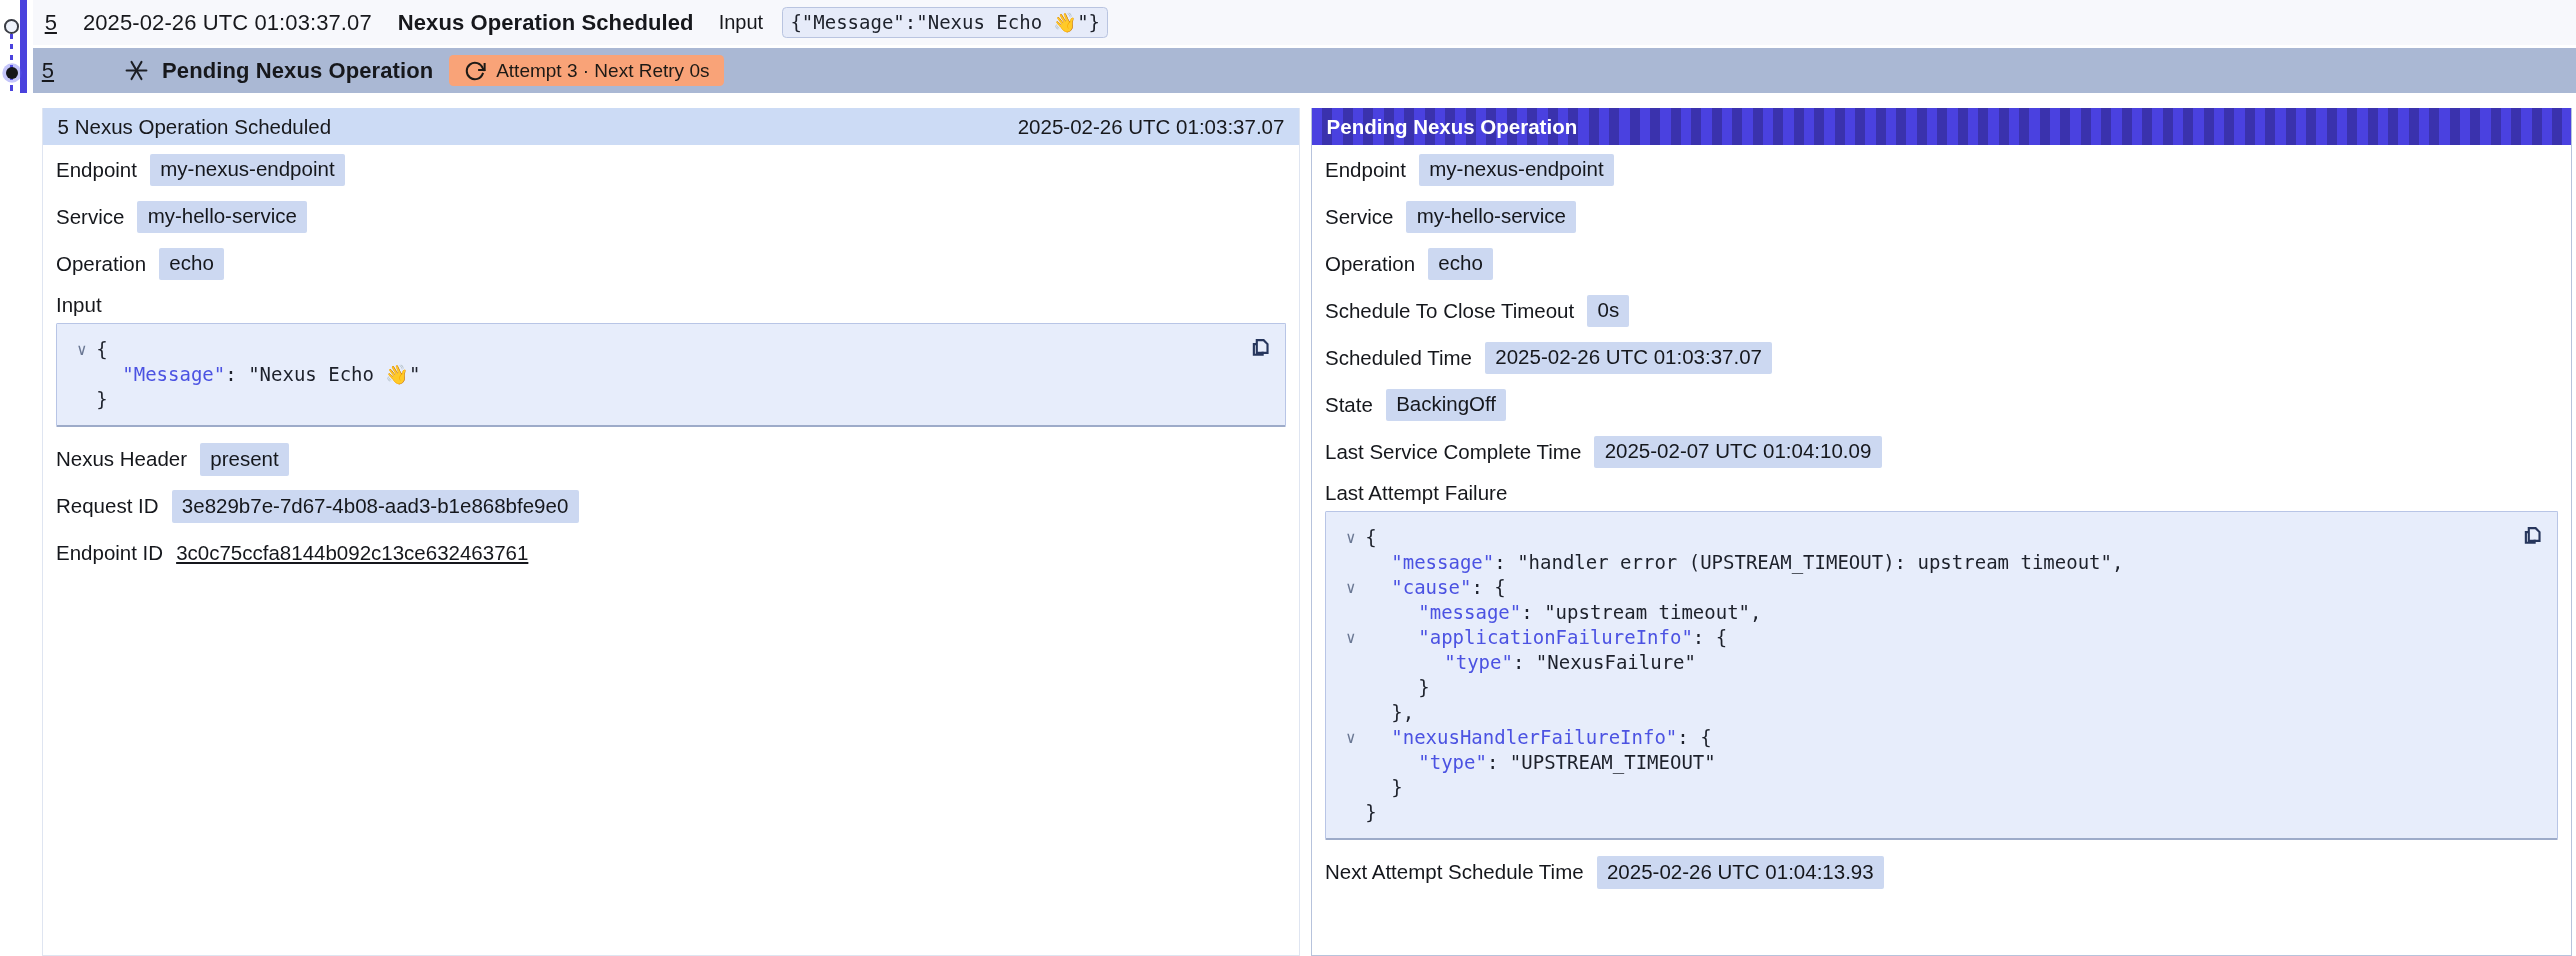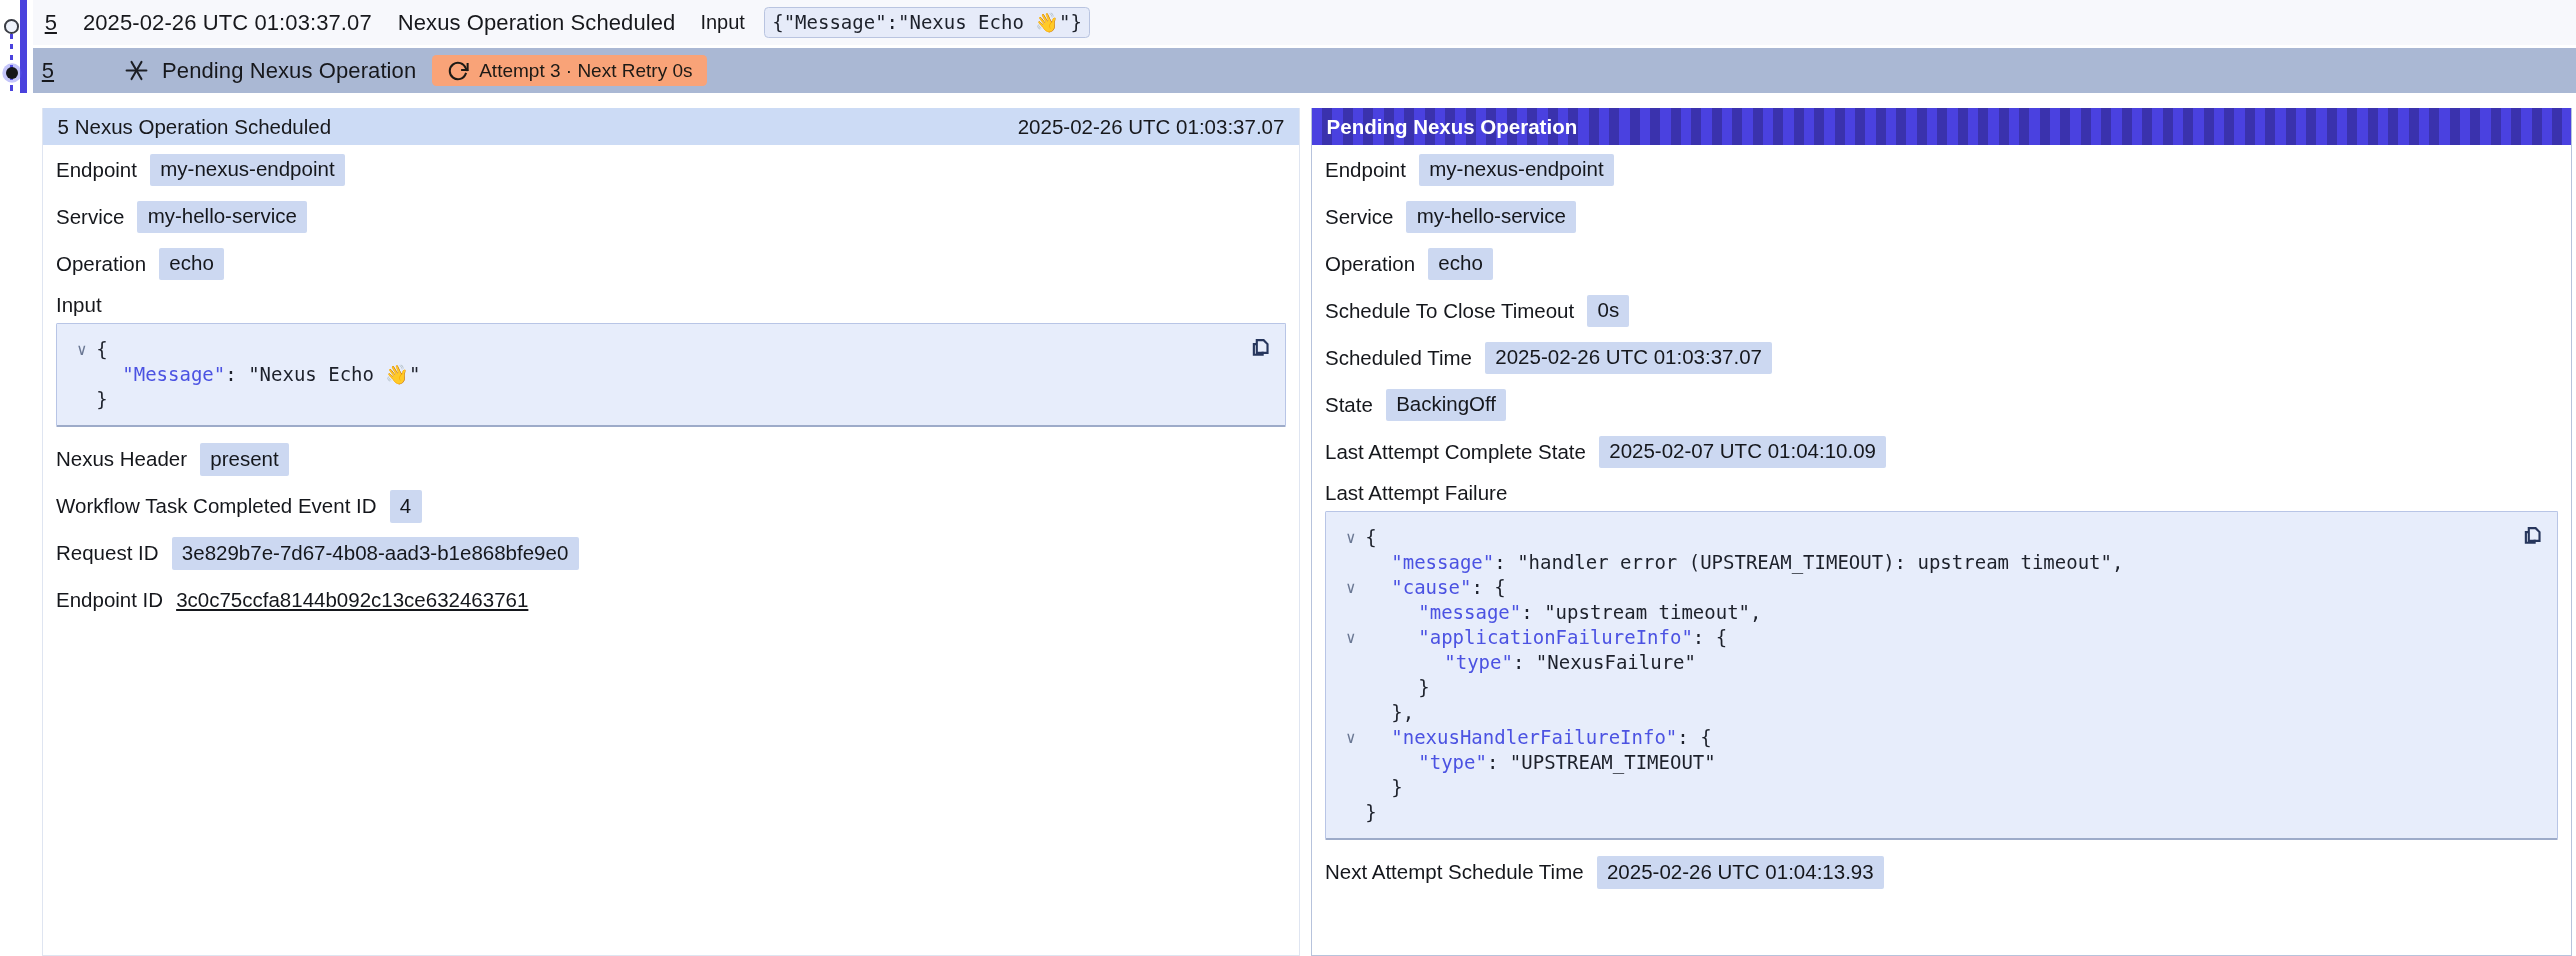--- a/index.html
+++ b/index.html
@@ -19,21 +19,21 @@
   .tl-dot{position:absolute;left:5.9px;top:67px;width:12.4px;height:12.4px;border-radius:50%;
     background:#15161a;box-shadow:0 0 0 3.7px rgba(99,102,241,.38);}
 
   
   .event-row{position:absolute;left:33px;right:0;height:45px;display:flex;align-items:center;
     font-size:22px;}
   .row1{top:0;background:#f7f8fc;padding-left:11.7px;}
   .row2{top:48px;background:#aab8d4;padding-left:8.8px;}
   .evt-id{color:#17181c;text-decoration:underline;cursor:pointer;}
   .evt-time{margin-left:26px;letter-spacing:0.1px;}
-  .evt-title{font-weight:400;margin-left:26px;letter-spacing:0.1px;}
+  .evt-title{font-weight:700;margin-left:26px;letter-spacing:0.1px;}
   .row2 .evt-title{margin-left:13px;}
   .evt-input-label{margin-left:25px;font-size:20px;}
   .evt-input-chip{margin-left:19px;font-size:19px;background:#e6ebf9;border:1.5px solid #b9c4e0;
     border-radius:4.4px;padding:2.9px 7.3px;color:#1d212b;}
   .asterisk-icon{margin-left:70px;width:25px;height:25px;display:inline-flex;}
   .retry-badge{margin-left:16px;display:inline-flex;align-items:center;gap:10.3px;
     background:#f9a378;border-radius:4.4px;padding:4.4px 14.6px;font-size:19px;color:#1d1a16;}
   .retry-badge svg{width:22px;height:22px;}
 
   
@@ -136,24 +136,20 @@
           <div class="code-line mono"><span class="chev"></span><span style="padding-left: 26px;"><span class="tok-k">"Message"</span><span class="tok-p">: "Nexus Echo 👋"</span></span></div>
           <div class="code-line mono"><span class="chev"></span><span style="padding-left: 0px;"><span class="tok-p">}</span></span></div>
         </div>
     </div>
     <div>
         <div class="field-row">
           <span class="field-label">Nexus Header</span>
           <span class="chip">present</span>
         </div>
         <div class="field-row">
-          <span class="field-label">Workflow Task Completed Event ID</span>
-          <span class="chip">4</span>
-        </div>
-        <div class="field-row">
           <span class="field-label">Request ID</span>
           <span class="chip">3e829b7e-7d67-4b08-aad3-b1e868bfe9e0</span>
         </div>
         <div class="field-row">
           <span class="field-label">Endpoint ID</span>
           <a class="field-link">3c0c75ccfa8144b092c13ce632463761</a>
         </div>
       </div>
   </div>
 </section>
@@ -182,21 +178,21 @@
         </div>
         <div class="field-row">
           <span class="field-label">Scheduled Time</span>
           <span class="chip">2025-02-26 UTC 01:03:37.07</span>
         </div>
         <div class="field-row">
           <span class="field-label">State</span>
           <span class="chip">BackingOff</span>
         </div>
         <div class="field-row">
-          <span class="field-label">Last Attempt Complete State</span>
+          <span class="field-label">Last Service Complete Time</span>
           <span class="chip">2025-02-07 UTC 01:04:10.09</span>
         </div>
       </div>
     <div class="section-label">Last Attempt Failure</div>
     <div class="code-block">
       <button class="copy-btn">
         <svg viewBox="0 0 24 26" fill="none" stroke="#27365c" stroke-width="2.2">
           <path d="M8 6 h7 l4 4 v9 h-11 z"></path>
           <path d="M8 10 h-3 v11 h9 v-3"></path>
         </svg>

